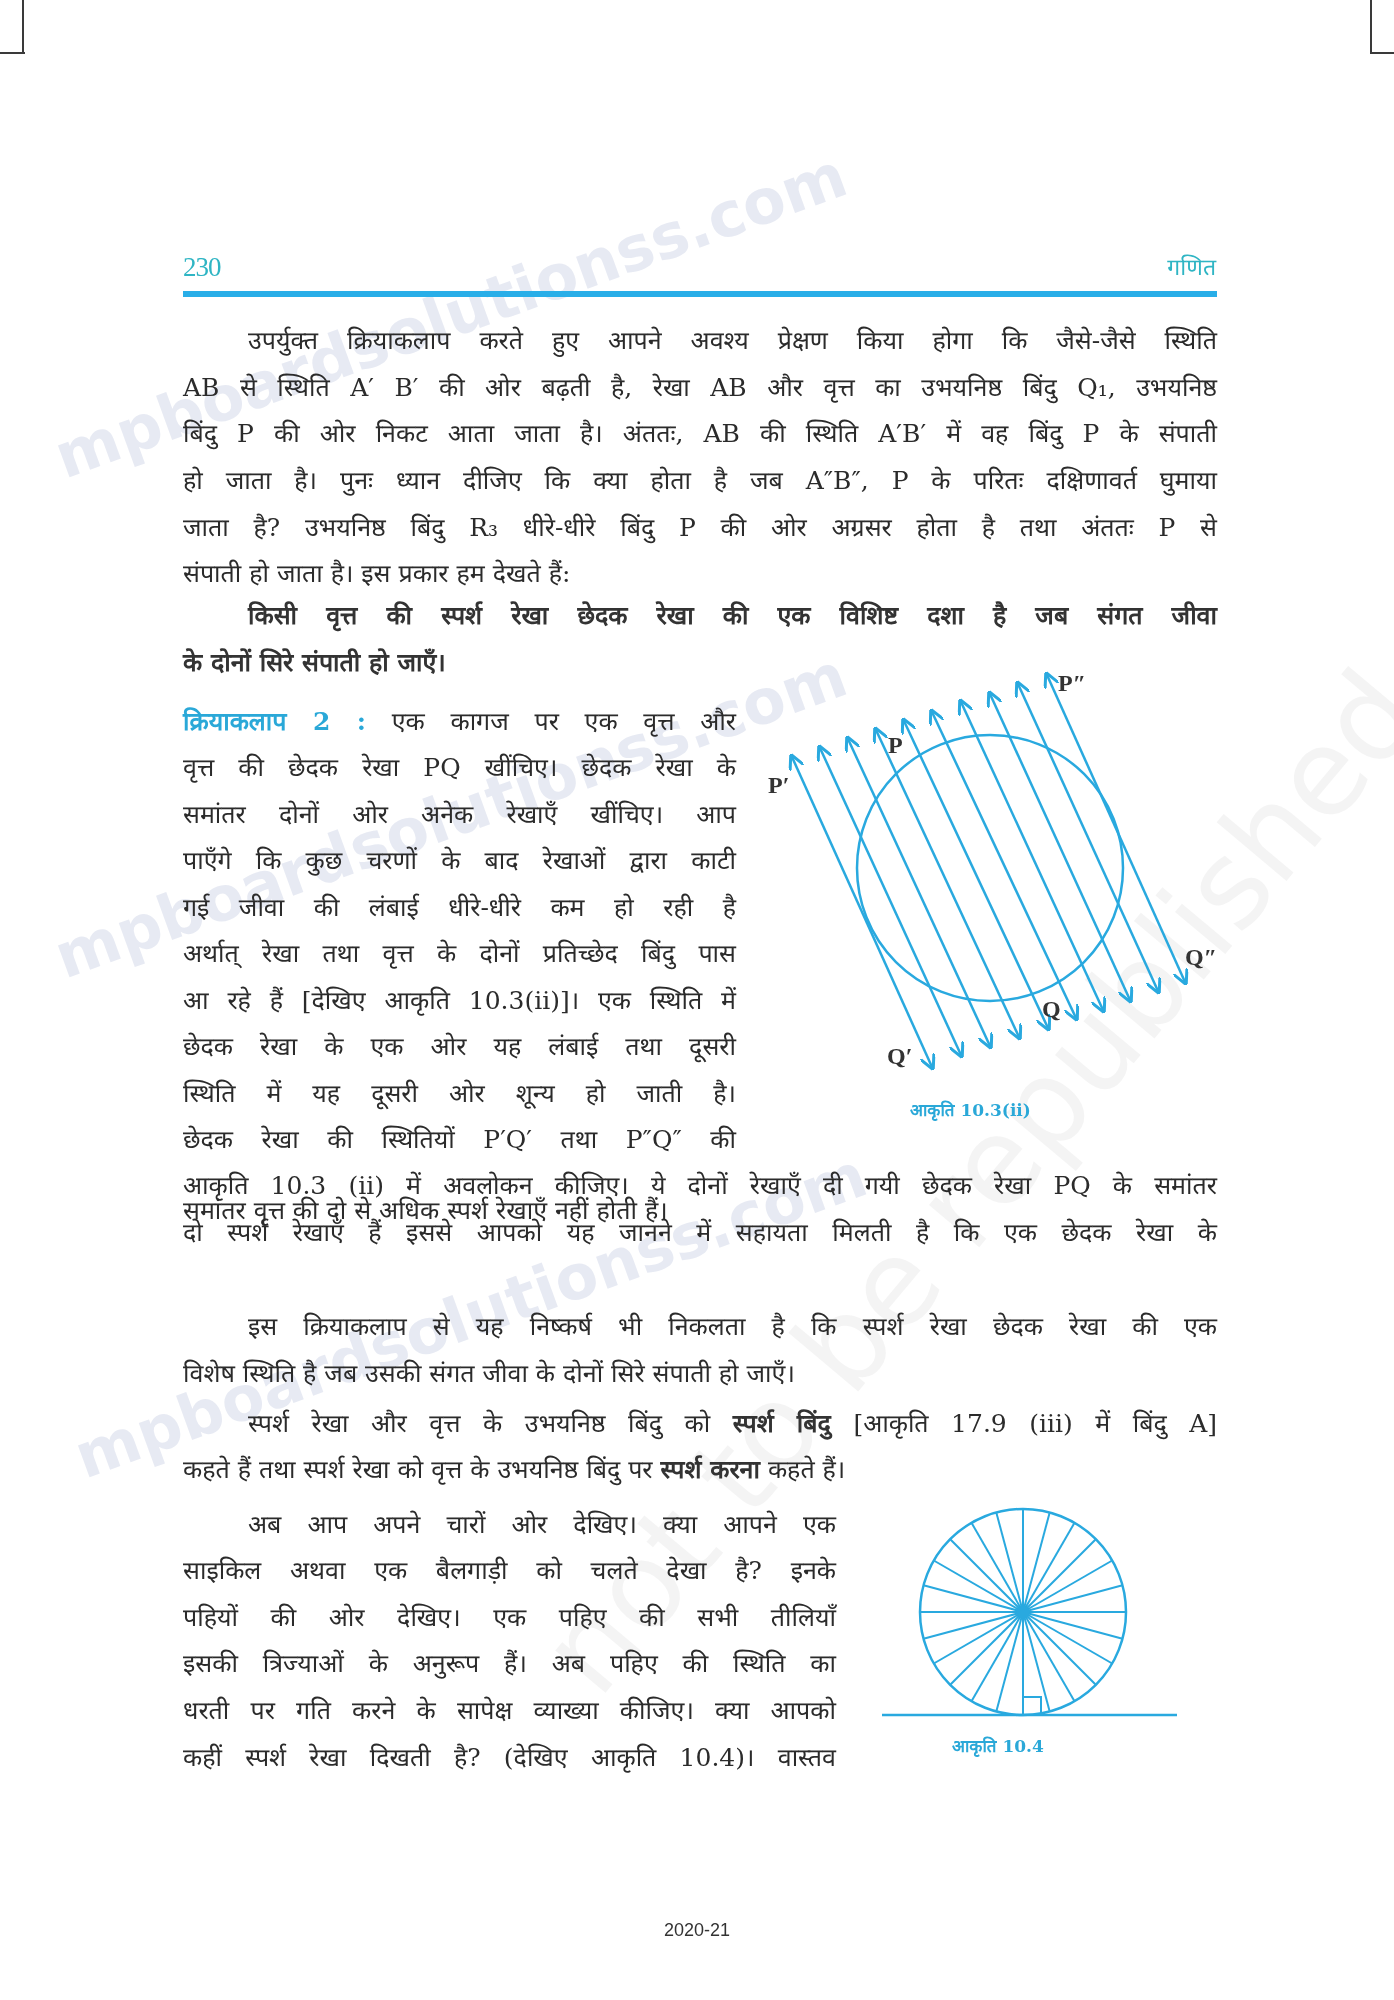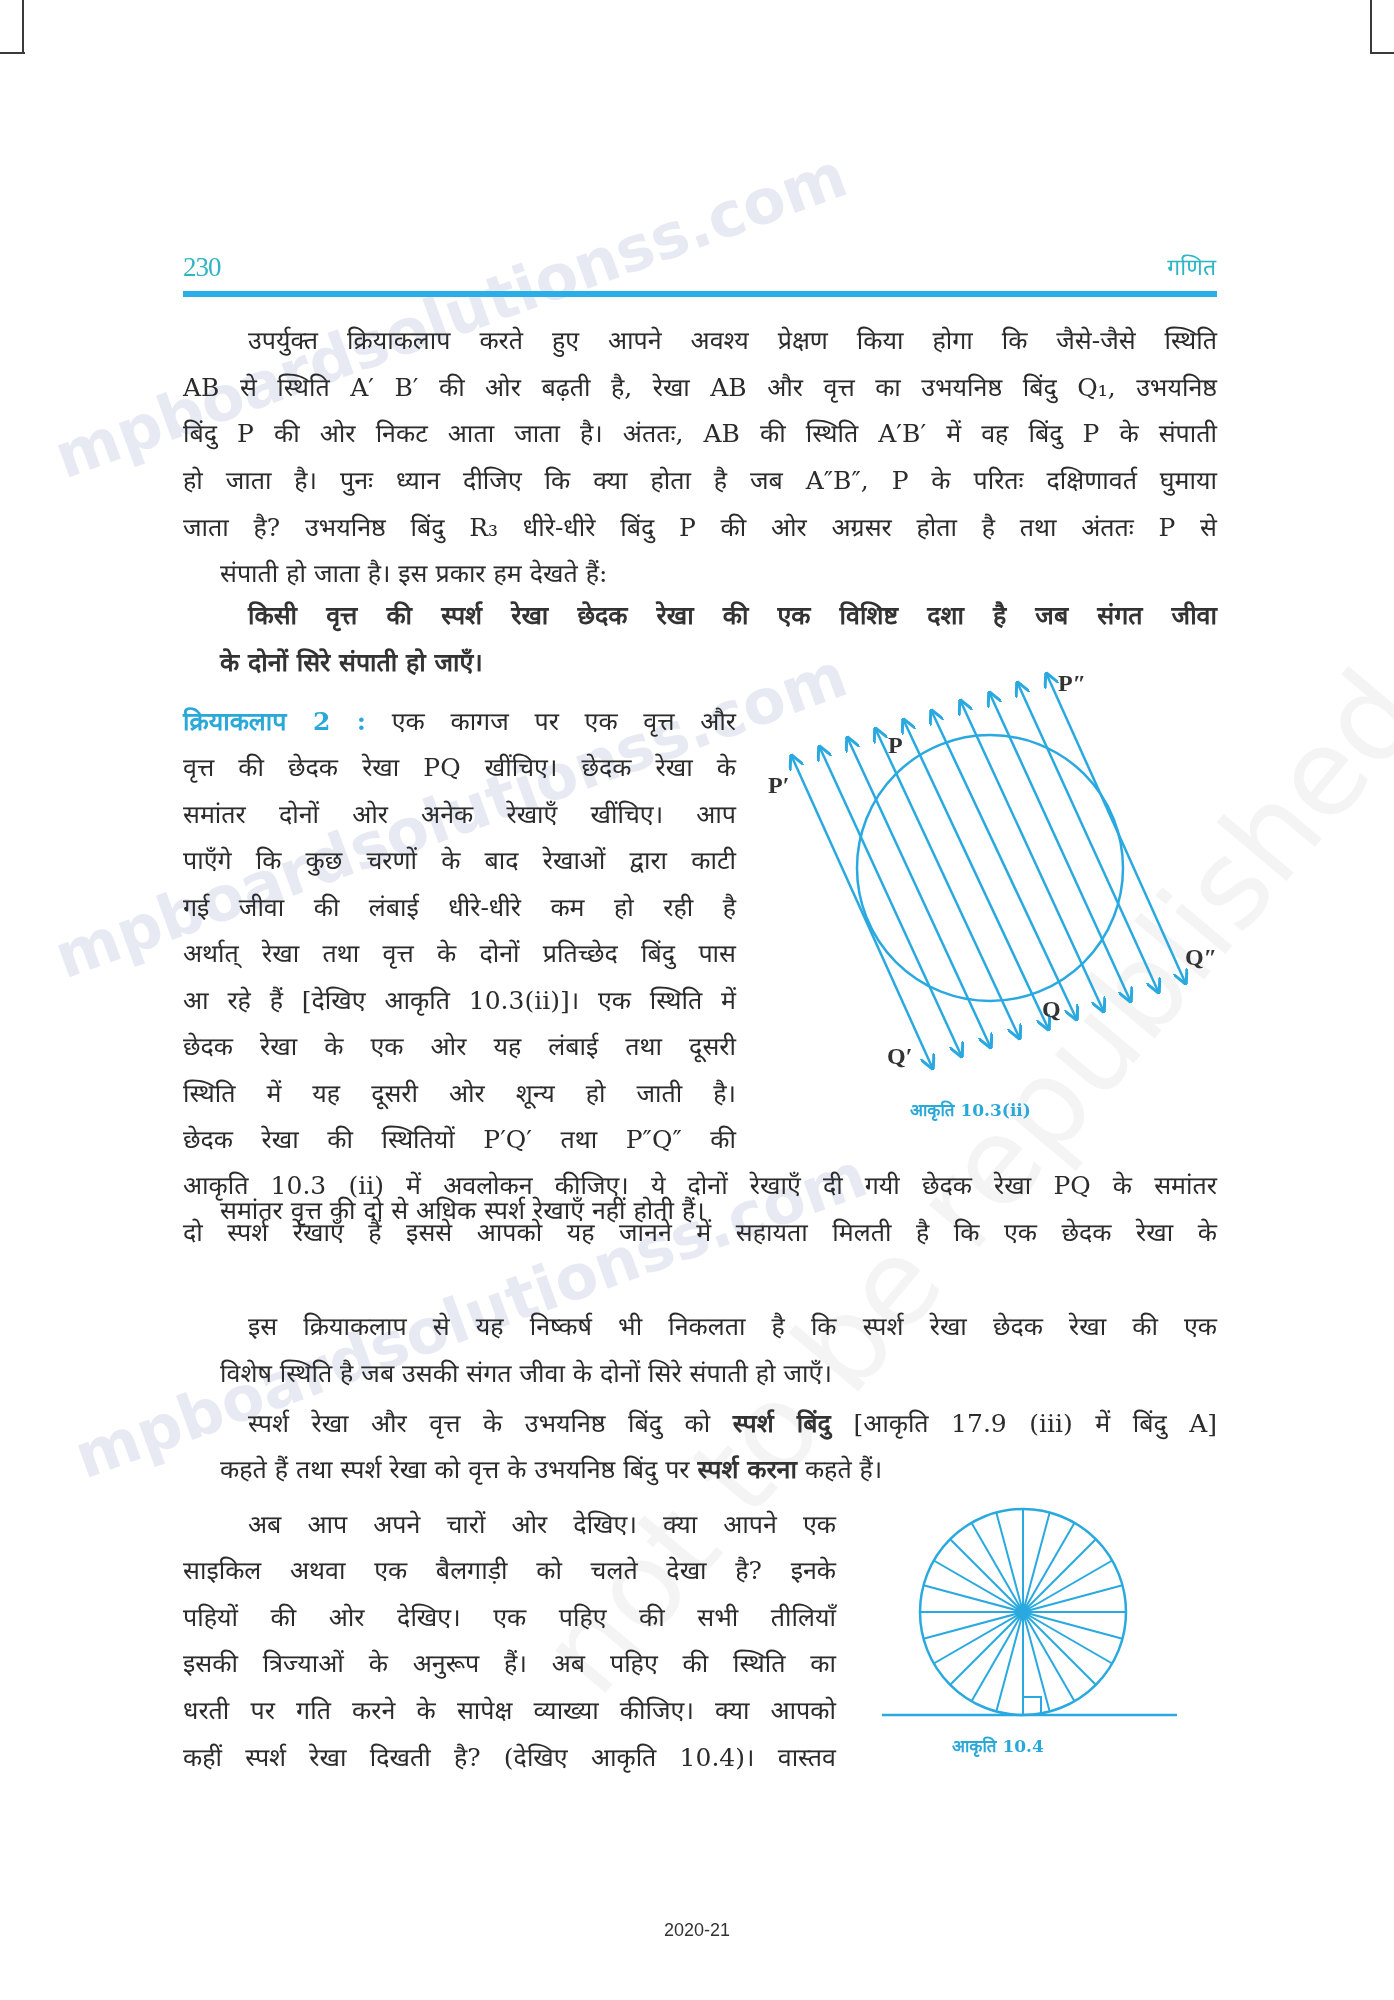--- a/index.html
+++ b/index.html
@@ -6,21 +6,21 @@
   body { width: 1394px; height: 2000px; position: relative; overflow: hidden;
          font-family: "DejaVu Serif", "Liberation Serif", serif; color: #2b2b2b; }
   .crop { position: absolute; background: #3a3a3a; }
   .header-num { position: absolute; left: 183px; top: 252px; font-size: 27px;
                 color: var(--teal); font-family: "Liberation Serif", serif; letter-spacing: -1px; }
   .header-subject { position: absolute; right: 178px; top: 250px; font-size: 23px;
                 color: var(--teal); font-family: "DejaVu Sans", sans-serif; }
   .header-rule { position: absolute; left: 183px; width: 1034px; top: 291px; height: 6px; background: var(--rule); }
   .line { position: absolute; left: 183px; width: 1034px; font-size: 25px; line-height: 47px; height: 47px;
           white-space: nowrap; text-align: justify; text-align-last: justify; }
-  .line.last { text-align-last: left; margin-left: 37px; }
+  .line.last { text-align-last: left; }
   .line.indent { padding-left: 65px; box-sizing: border-box; }
   .line.narrow { width: 553px; }
   .line.narrow2 { width: 653px; }
   .bold { font-weight: bold; color: #333; }
   .activity-label { color: var(--accent); font-weight: bold; margin-top: 18px; }
   .fig { position: absolute; }
   .fig-label { position: absolute; font-family: "Liberation Serif", serif; font-weight: bold; font-size: 24px; color: #333; }
   .caption { position: absolute; font-size: 17px; font-weight: bold; color: var(--accent); font-family: "DejaVu Serif", serif; }
   .footer { position: absolute; top: 1920px; left: 0; width: 1394px; text-align: center;
             font-family: "Liberation Sans", sans-serif; font-size: 18px; color: #333; }

